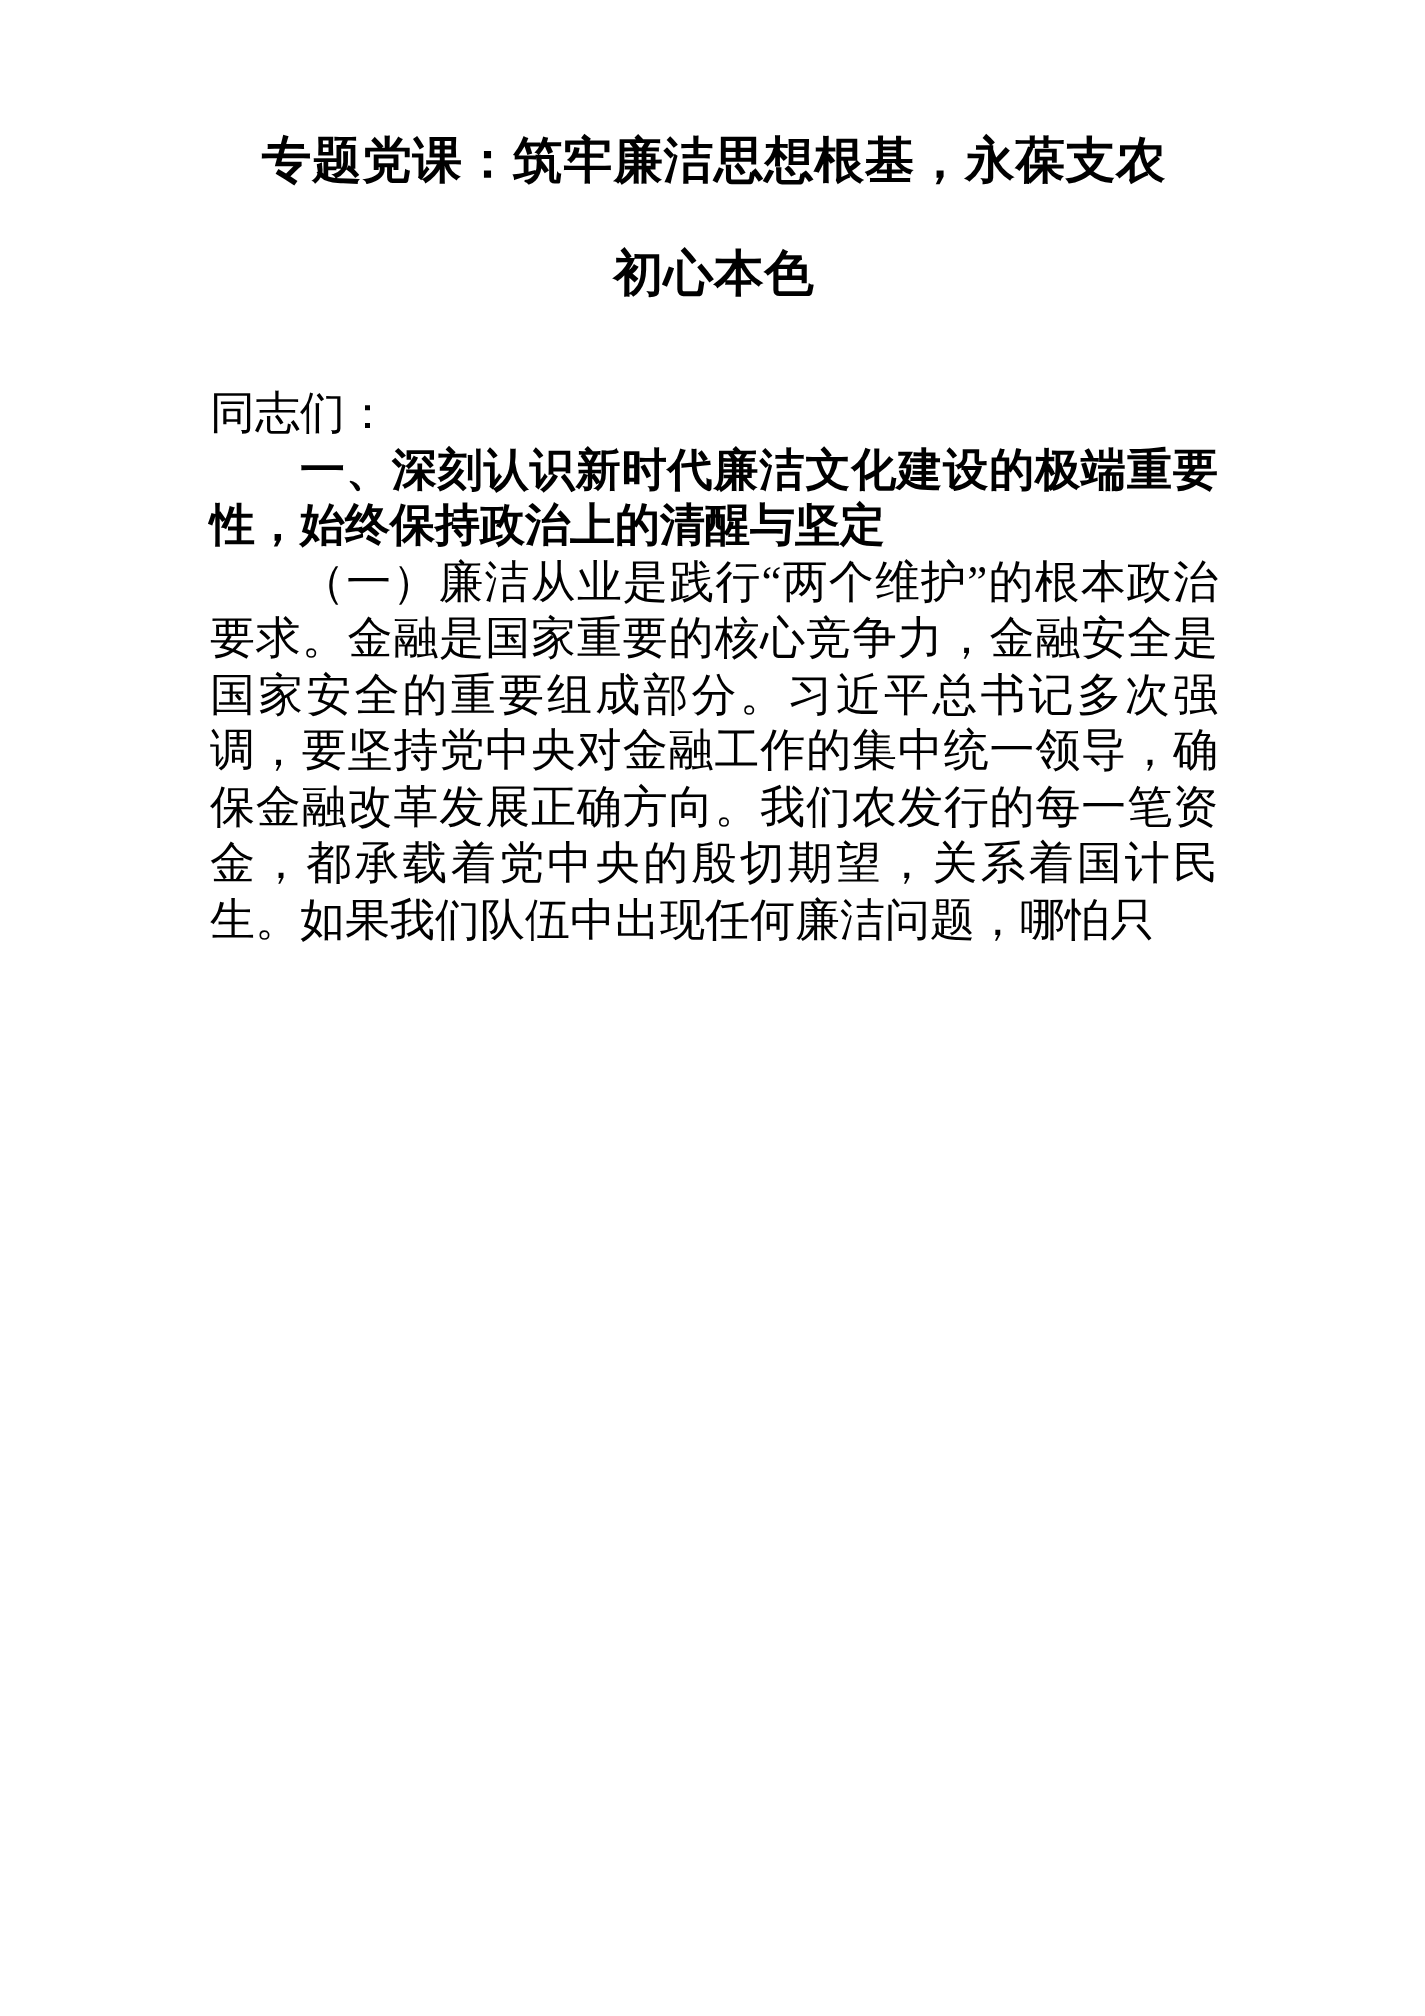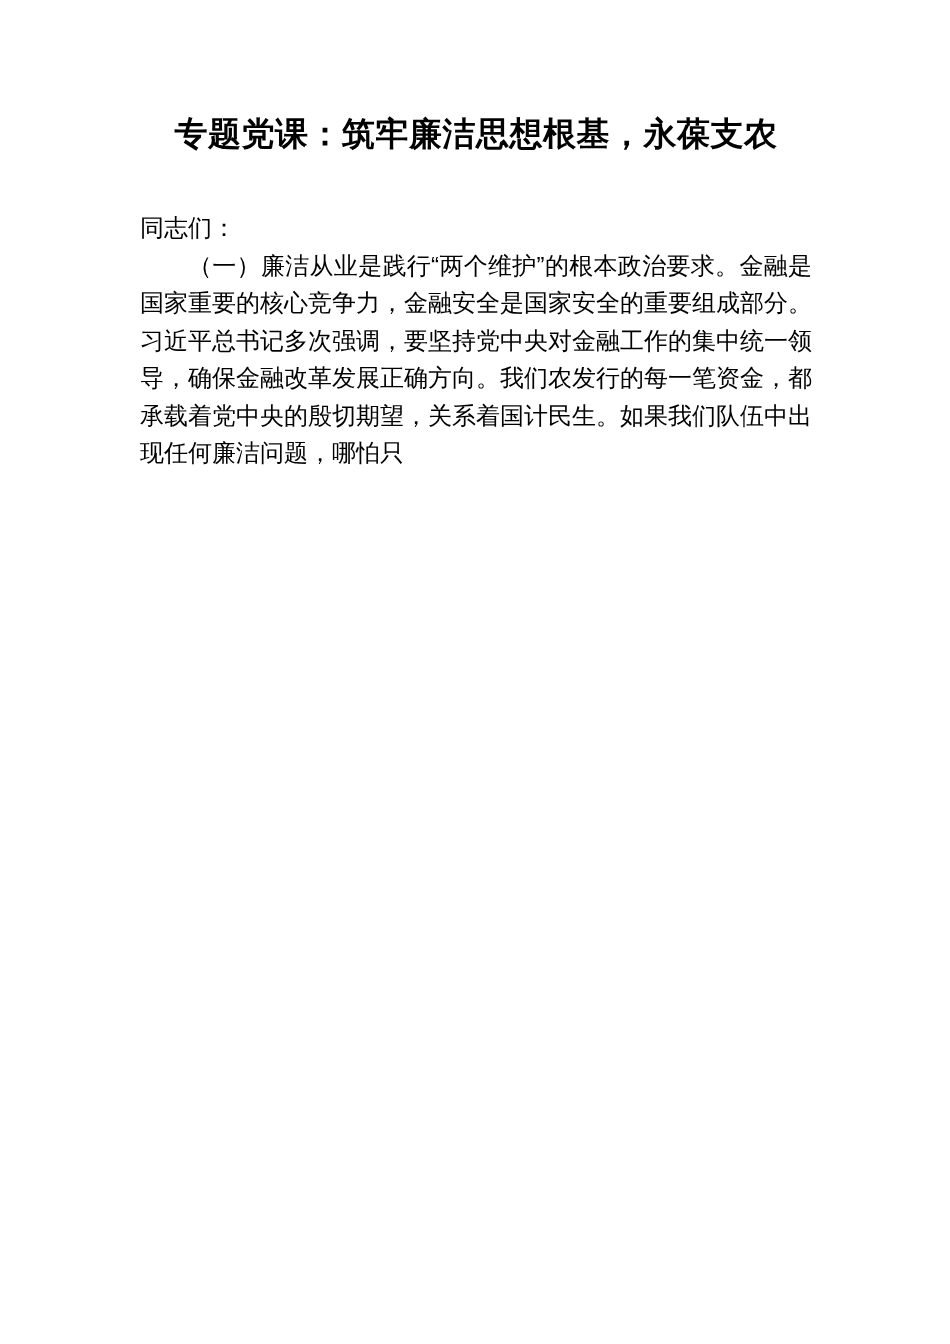--- a/index.html
+++ b/index.html
@@ -22,59 +22,62 @@
     left: 140px;
     top: 0;
     width: 672px;
   }
   .doc-title {
     font-size: 33px;
     font-weight: bold;
     line-height: 75px;
     text-align: center;
     margin: 0;
-    padding-top: 96px;
+    padding-top: 69px;
     letter-spacing: 0.5px;
     font-family: "Liberation Sans", "DejaVu Sans", sans-serif;
   }
   .title-line-2 {
     display: block;
   }
   .para {
-    font-size: 24px;
+    font-size: 30px;
     line-height: 37.5px;
     margin: 0;
     text-align: justify;
     text-justify: inter-ideograph;
     letter-spacing: 0px;
     word-break: break-all;
+    font-family: Liberation Serif, serif;
   }
   .para.indent {
     text-indent: 2em;
   }
   .para.bold {
     font-weight: bold;
   }
   .spacer-after-title {
     height: 38px;
   }
 </style>
 </head>
 <body>
 
 <div class="page">
   <div class="doc-body">
 
     <h1 class="doc-title">
       <span>专题党课：筑牢廉洁思想根基，永葆支农</span>
+      <span class="title-line-2">初心本色</span>
     </h1>
 
     <div class="spacer-after-title"></div>
 
     <p class="para">同志们：</p>
 
 
+    <p class="para indent bold">一、深刻认识新时代廉洁文化建设的极端重要性，始终保持政治上的清醒与坚定</p>
 
 
     <p class="para indent">（一）廉洁从业是践行“两个维护”的根本政治要求。金融是国家重要的核心竞争力，金融安全是国家安全的重要组成部分。习近平总书记多次强调，要坚持党中央对金融工作的集中统一领导，确保金融改革发展正确方向。我们农发行的每一笔资金，都承载着党中央的殷切期望，关系着国计民生。如果我们队伍中出现任何廉洁问题，哪怕只</p>
 
   </div>
 </div>
 
 </body></html>

